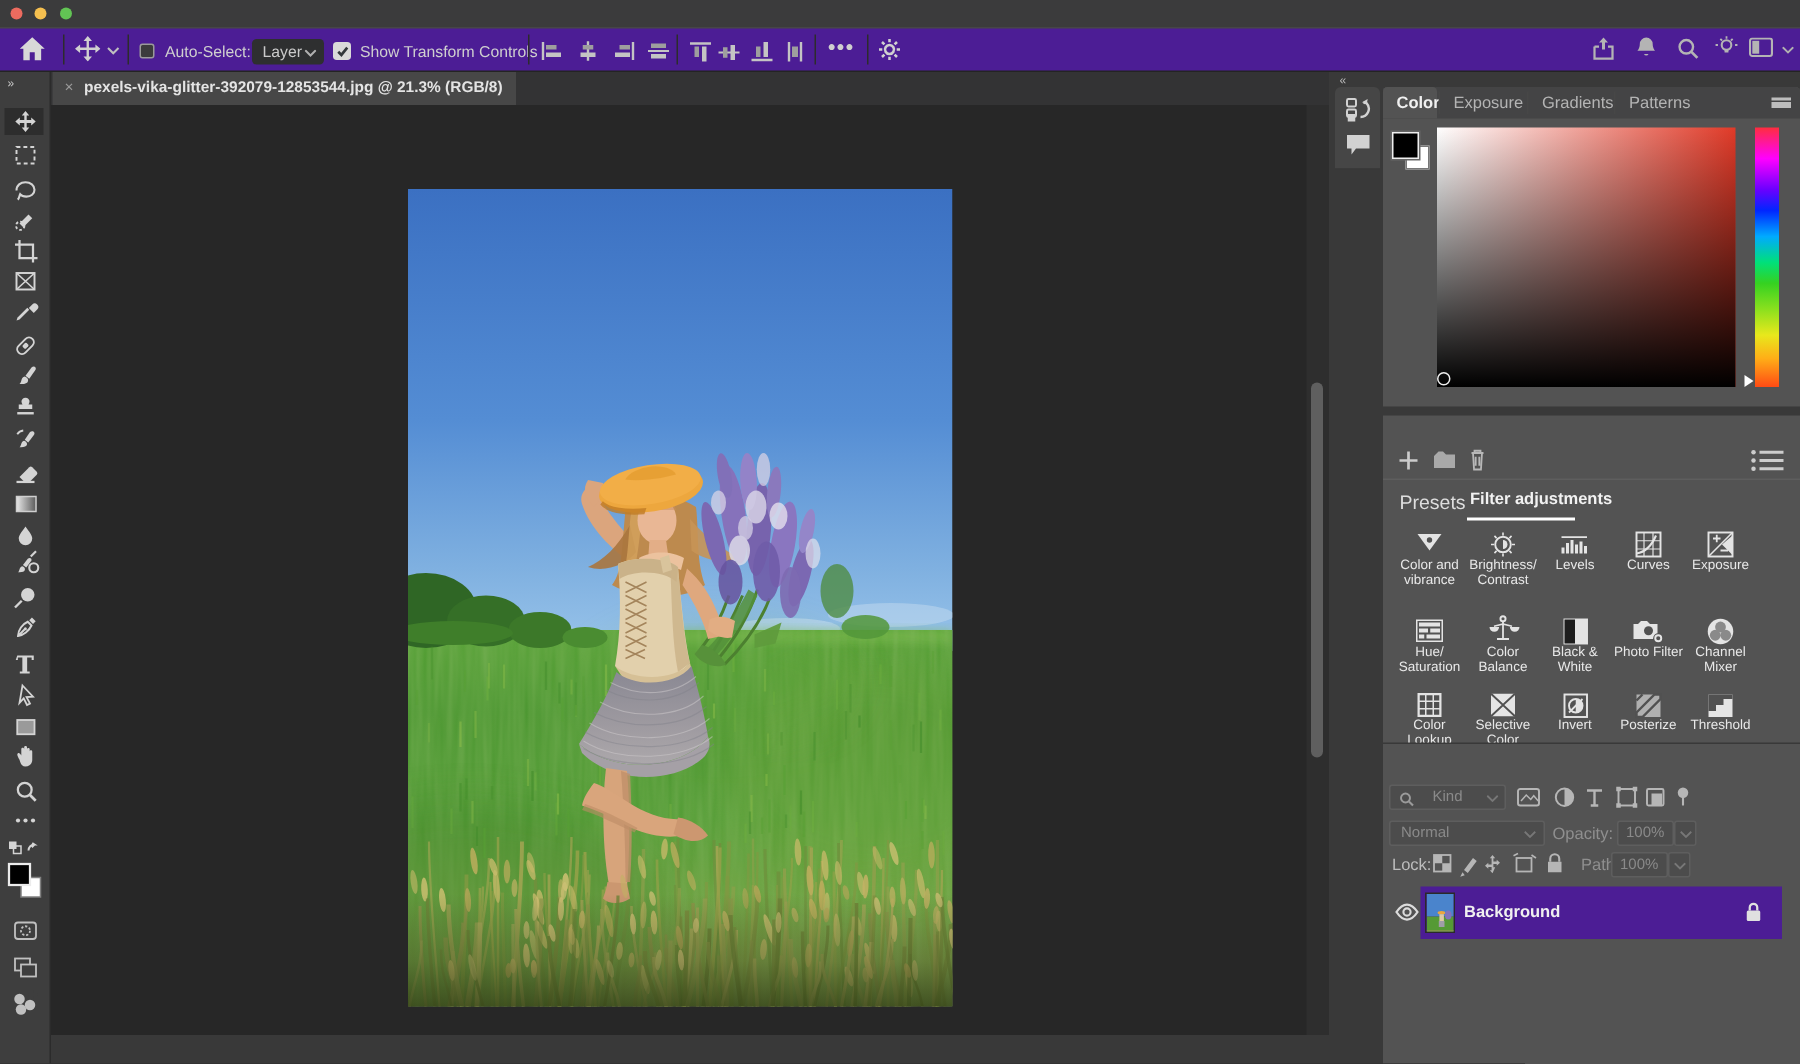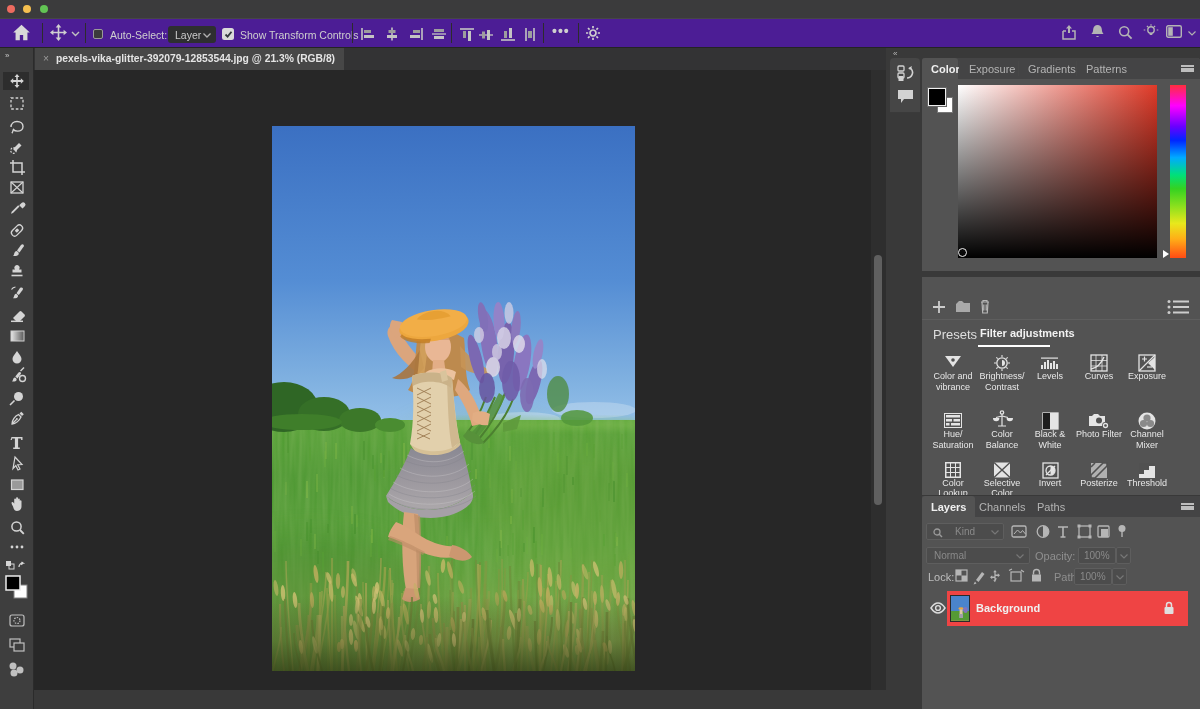--- a/index.html
+++ b/index.html
@@ -949,26 +949,20 @@
         <text x="80" y="209">Selective</text>
             <text x="80" y="219">Color</text>
         <text x="128" y="209">Invert</text>
         <text x="177" y="209">Posterize</text>
         <text x="225" y="209">Threshold</text>
       </g>
     </svg>
   </div>
 
   <div class="panel" id="layerspanel" style="top:448px; height:213px;">
-    <div class="ptabs">
-      <div class="ptab active" style="left:0;">Layers</div>
-      <div class="ptab" style="left:48px;">Channels</div>
-      <div class="ptab" style="left:106px;">Paths</div>
-      <div class="hamb"></div>
-    </div>
 
     <div class="gbox" style="left:4px; top:27px; width:78px; height:17px; padding:2px 0 0 6px;">
       <svg style="position:absolute;left:6px;top:4px;" width="10" height="10" viewBox="0 0 10 10">
             <circle cx="4" cy="4" r="3" stroke="#9a9a9a" stroke-width="1.3" fill="none"></circle>
             <path d="M6.3 6.3 L9 9" stroke="#9a9a9a" stroke-width="1.4"></path>
           </svg><span style="margin-left:22px;">Kind</span>
       <svg style="position:absolute; right:4px; top:6px;" width="8" height="5" viewBox="0 0 8 5">
             <path d="M0.5 0.5 L4 4 L7.5 0.5" stroke="#777" stroke-width="1.2" fill="none"></path>
           </svg>
     </div>
@@ -1024,21 +1018,21 @@
     <div class="gbox" style="left:190px; top:72px; width:15px; height:17px;">
       <svg style="position:absolute; left:3px; top:6px;" width="8" height="5" viewBox="0 0 8 5">
             <path d="M0.5 0.5 L4 4 L7.5 0.5" stroke="#777" stroke-width="1.2" fill="none"></path>
           </svg>
     </div>
 
     <svg style="position:absolute; left:8px; top:106px;" width="16" height="12" viewBox="0 0 16 12">
       <path d="M1 6 C3.6 2 6.4 1 8 1 S12.4 2 15 6 C12.4 10 9.6 11 8 11 S3.6 10 1 6 Z" fill="none" stroke="#dcdcdc" stroke-width="1.5"></path>
       <circle cx="8" cy="6" r="2.4" fill="none" stroke="#dcdcdc" stroke-width="1.4"></circle>
     </svg>
-    <div style="position:absolute; left:25px; top:95px; width:241px; height:35px; background:#ef4444;">
+    <div style="position:absolute; left:25px; top:95px; width:241px; height:35px; background:#4c1d95;">
       <div id="thumb" style="position:absolute; left:3px; top:4px; width:20px; height:27px; border:1px solid #2a2a2a; overflow:hidden;">
       <svg width="22" height="28" viewBox="0 0 22 28">
         <rect width="22" height="15" fill="#4a84cc"></rect>
         <rect y="15" width="22" height="13" fill="#559a35"></rect>
         <rect y="24" width="22" height="4" fill="#7f9544"></rect>
         <ellipse cx="10" cy="12.5" rx="2.6" ry="1.2" fill="#eda73e"></ellipse>
         <rect x="8.6" y="13.5" width="3" height="5" fill="#ddc9a4"></rect>
         <rect x="8.2" y="18" width="3.8" height="4" fill="#a09ea8"></rect>
         <ellipse cx="14.5" cy="14" rx="2.2" ry="3" fill="#8373bb"></ellipse>
       </svg>

